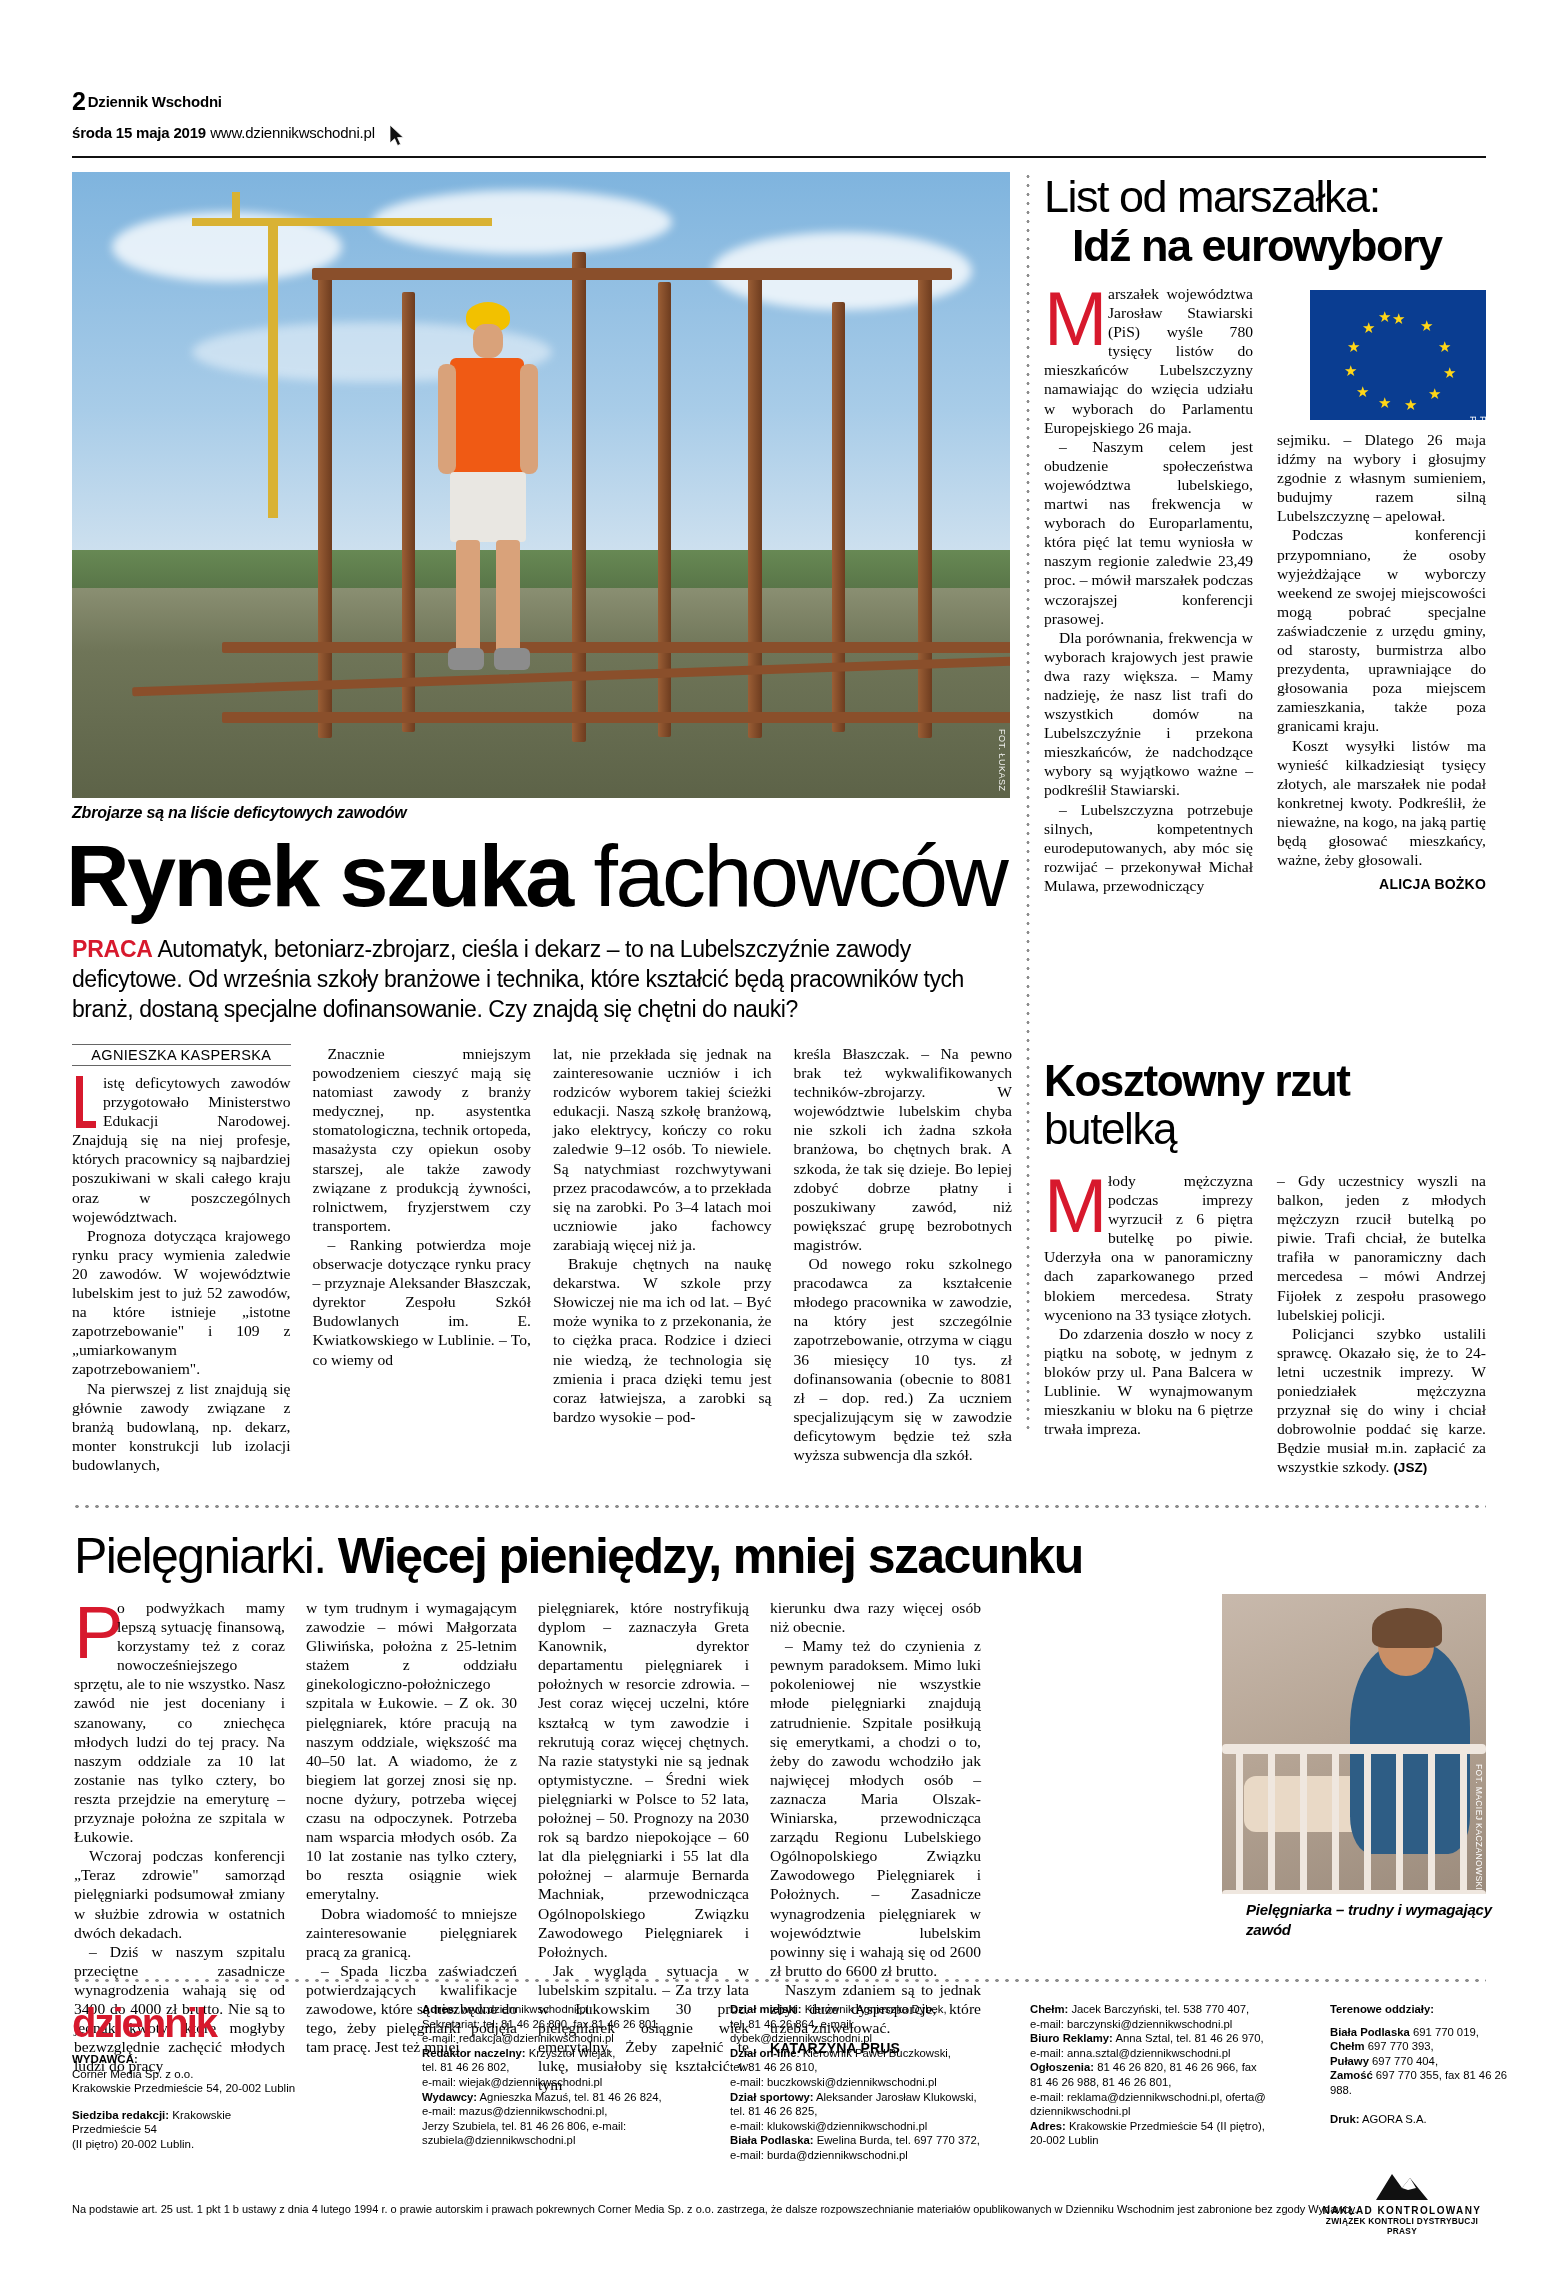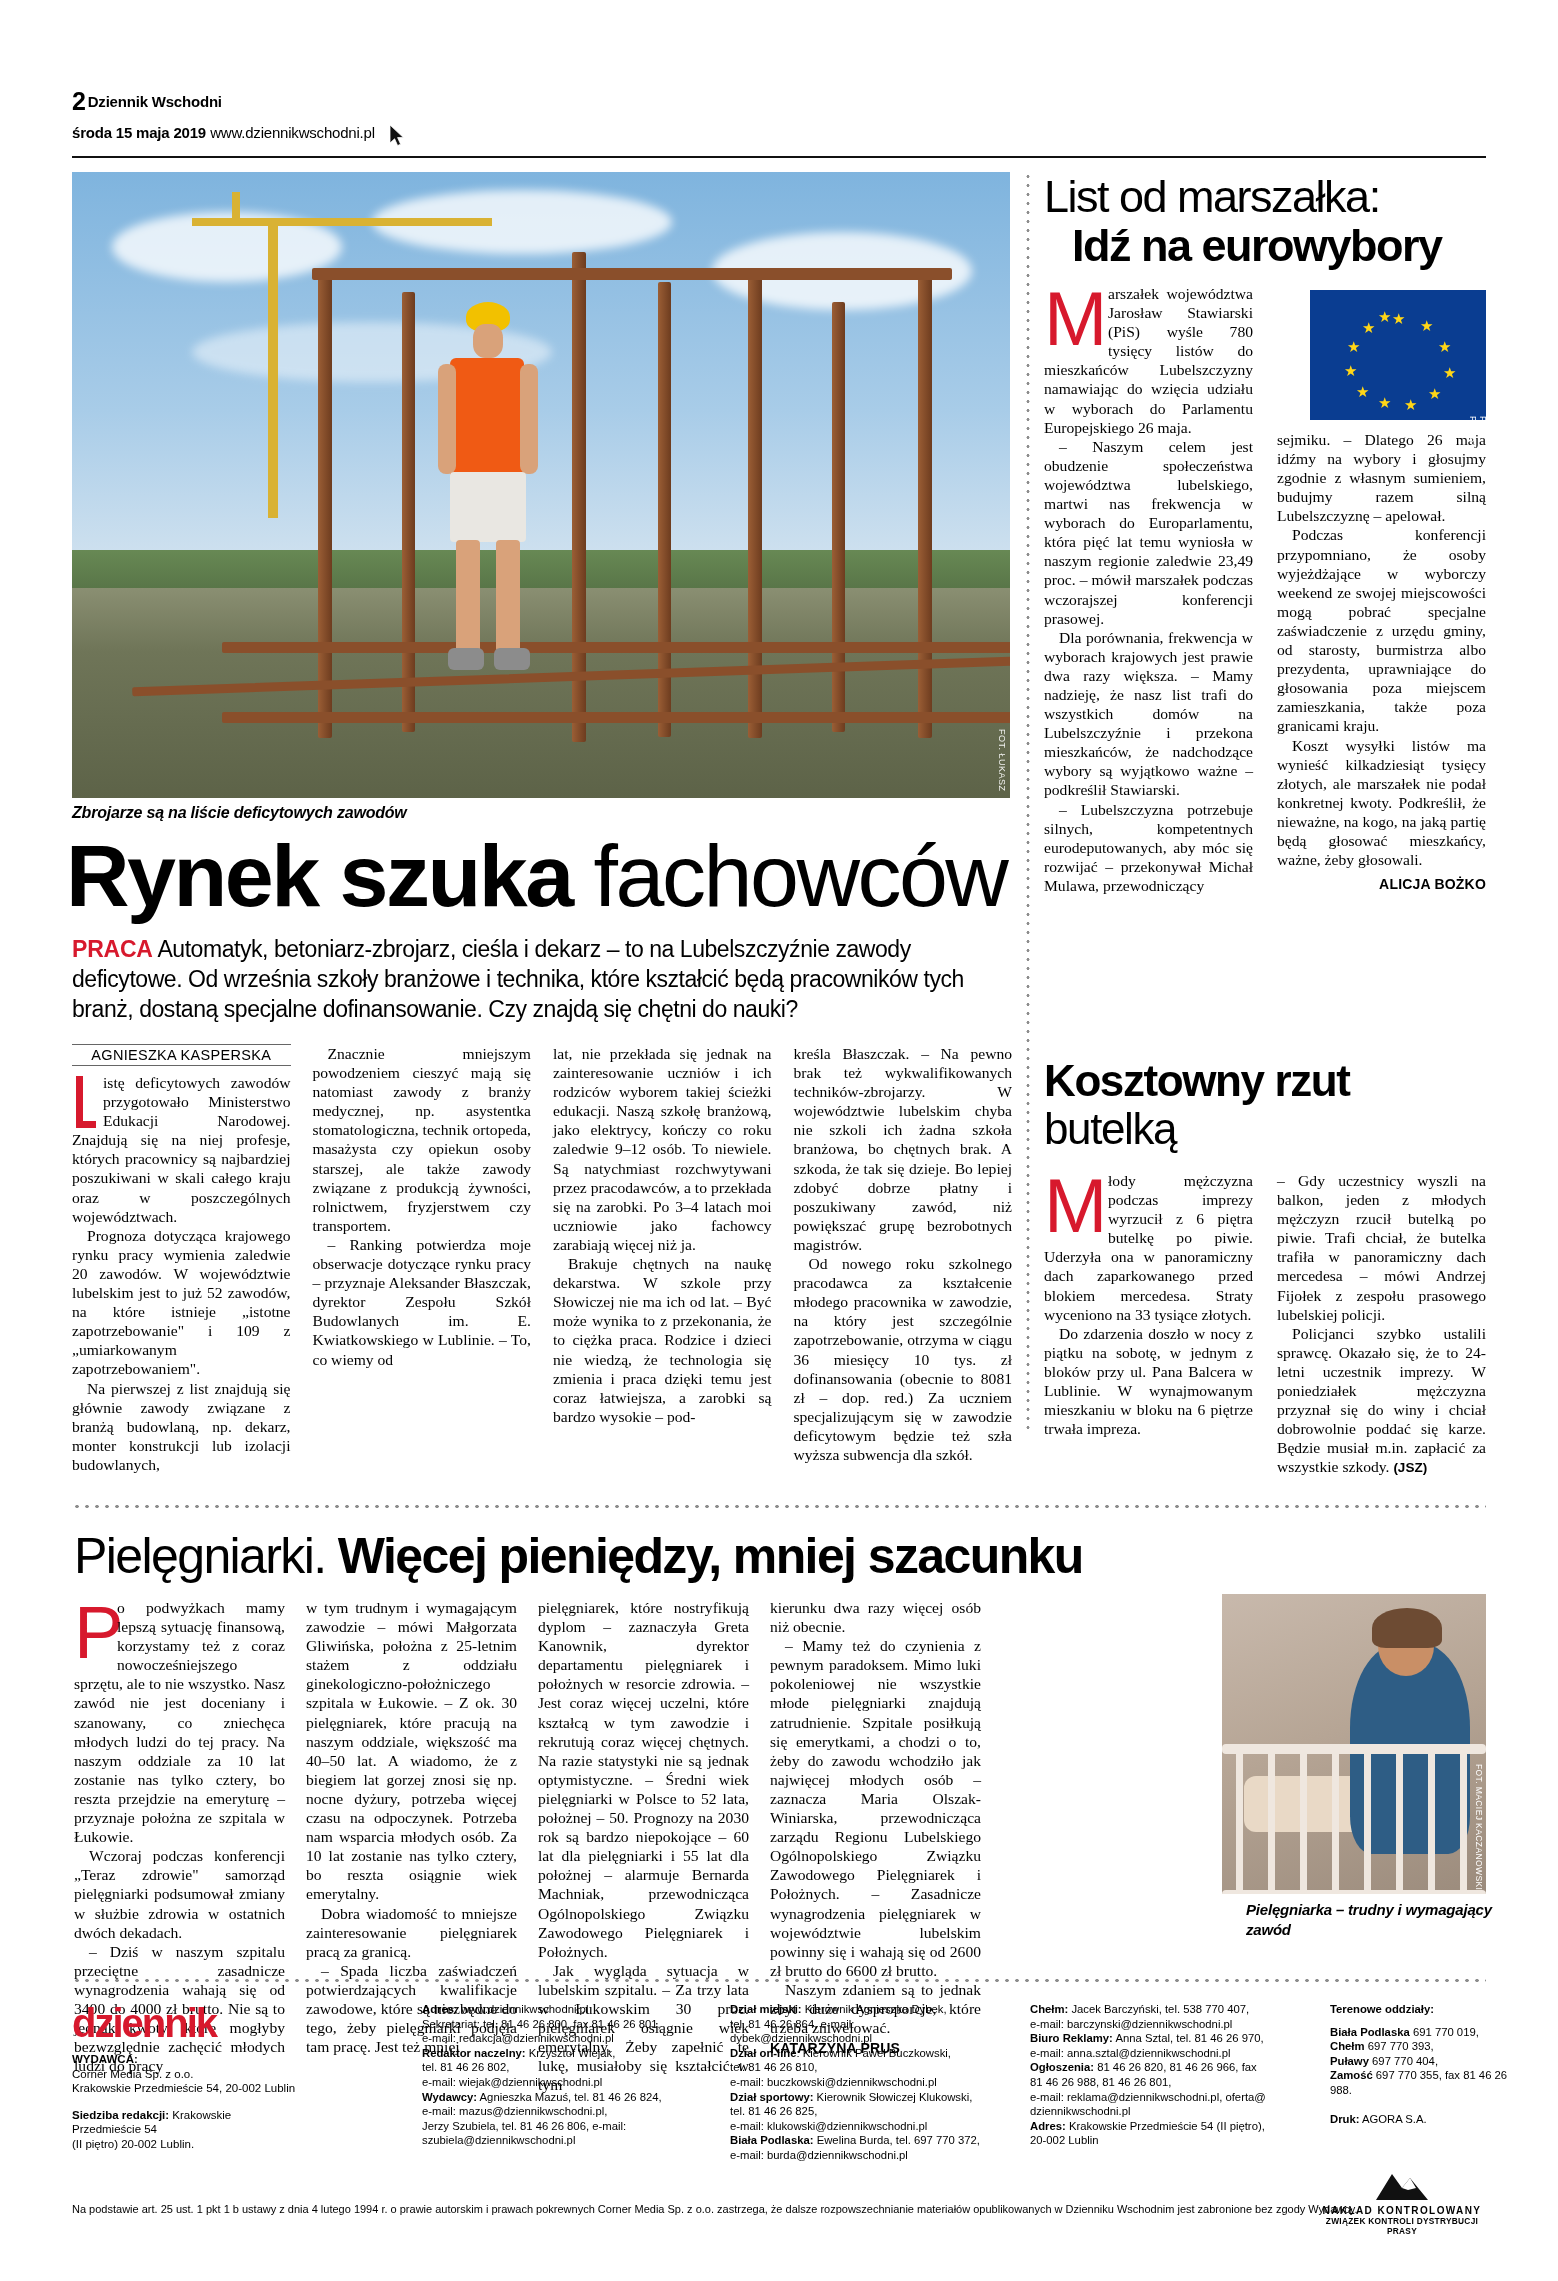--- a/index.html
+++ b/index.html
@@ -722,21 +722,21 @@
       <div><b></b><span>szubiela@dziennikwschodni.pl</span></div>
     </div>
 
     <div class="imp-col imp-c2">
       <div><b>Dział miejski:</b><span> Kierownik Agnieszka Dybek,</span></div>
       <div><b></b><span>tel. 81 46 26 864, e-mail:</span></div>
       <div><b></b><span>dybek@dziennikwschodni.pl</span></div>
       <div><b>Dział on-line</b><span>: Kierownik Paweł Buczkowski,</span></div>
       <div><b></b><span>tel. 81 46 26 810,</span></div>
       <div><b></b><span>e-mail: buczkowski@dziennikwschodni.pl</span></div>
-      <div><b>Dział sportowy:</b><span> Kierownik Słowiczej Klukowski,</span></div>
+      <div><b>Dział sportowy:</b><span> Aleksander Jarosław Klukowski,</span></div>
       <div><b></b><span>tel. 81 46 26 825,</span></div>
       <div><b></b><span>e-mail: klukowski@dziennikwschodni.pl</span></div>
       <div><b>Biała Podlaska:</b><span> Ewelina Burda, tel. 697 770 372,</span></div>
       <div><b></b><span>e-mail: burda@dziennikwschodni.pl</span></div>
     </div>
 
     <div class="imp-col imp-c3">
       <div><b>Chełm:</b><span> Jacek Barczyński, tel. 538 770 407,</span></div>
       <div><b></b><span>e-mail: barczynski@dziennikwschodni.pl</span></div>
       <div><b>Biuro Reklamy:</b><span> Anna Sztal, tel. 81 46 26 970,</span></div>

